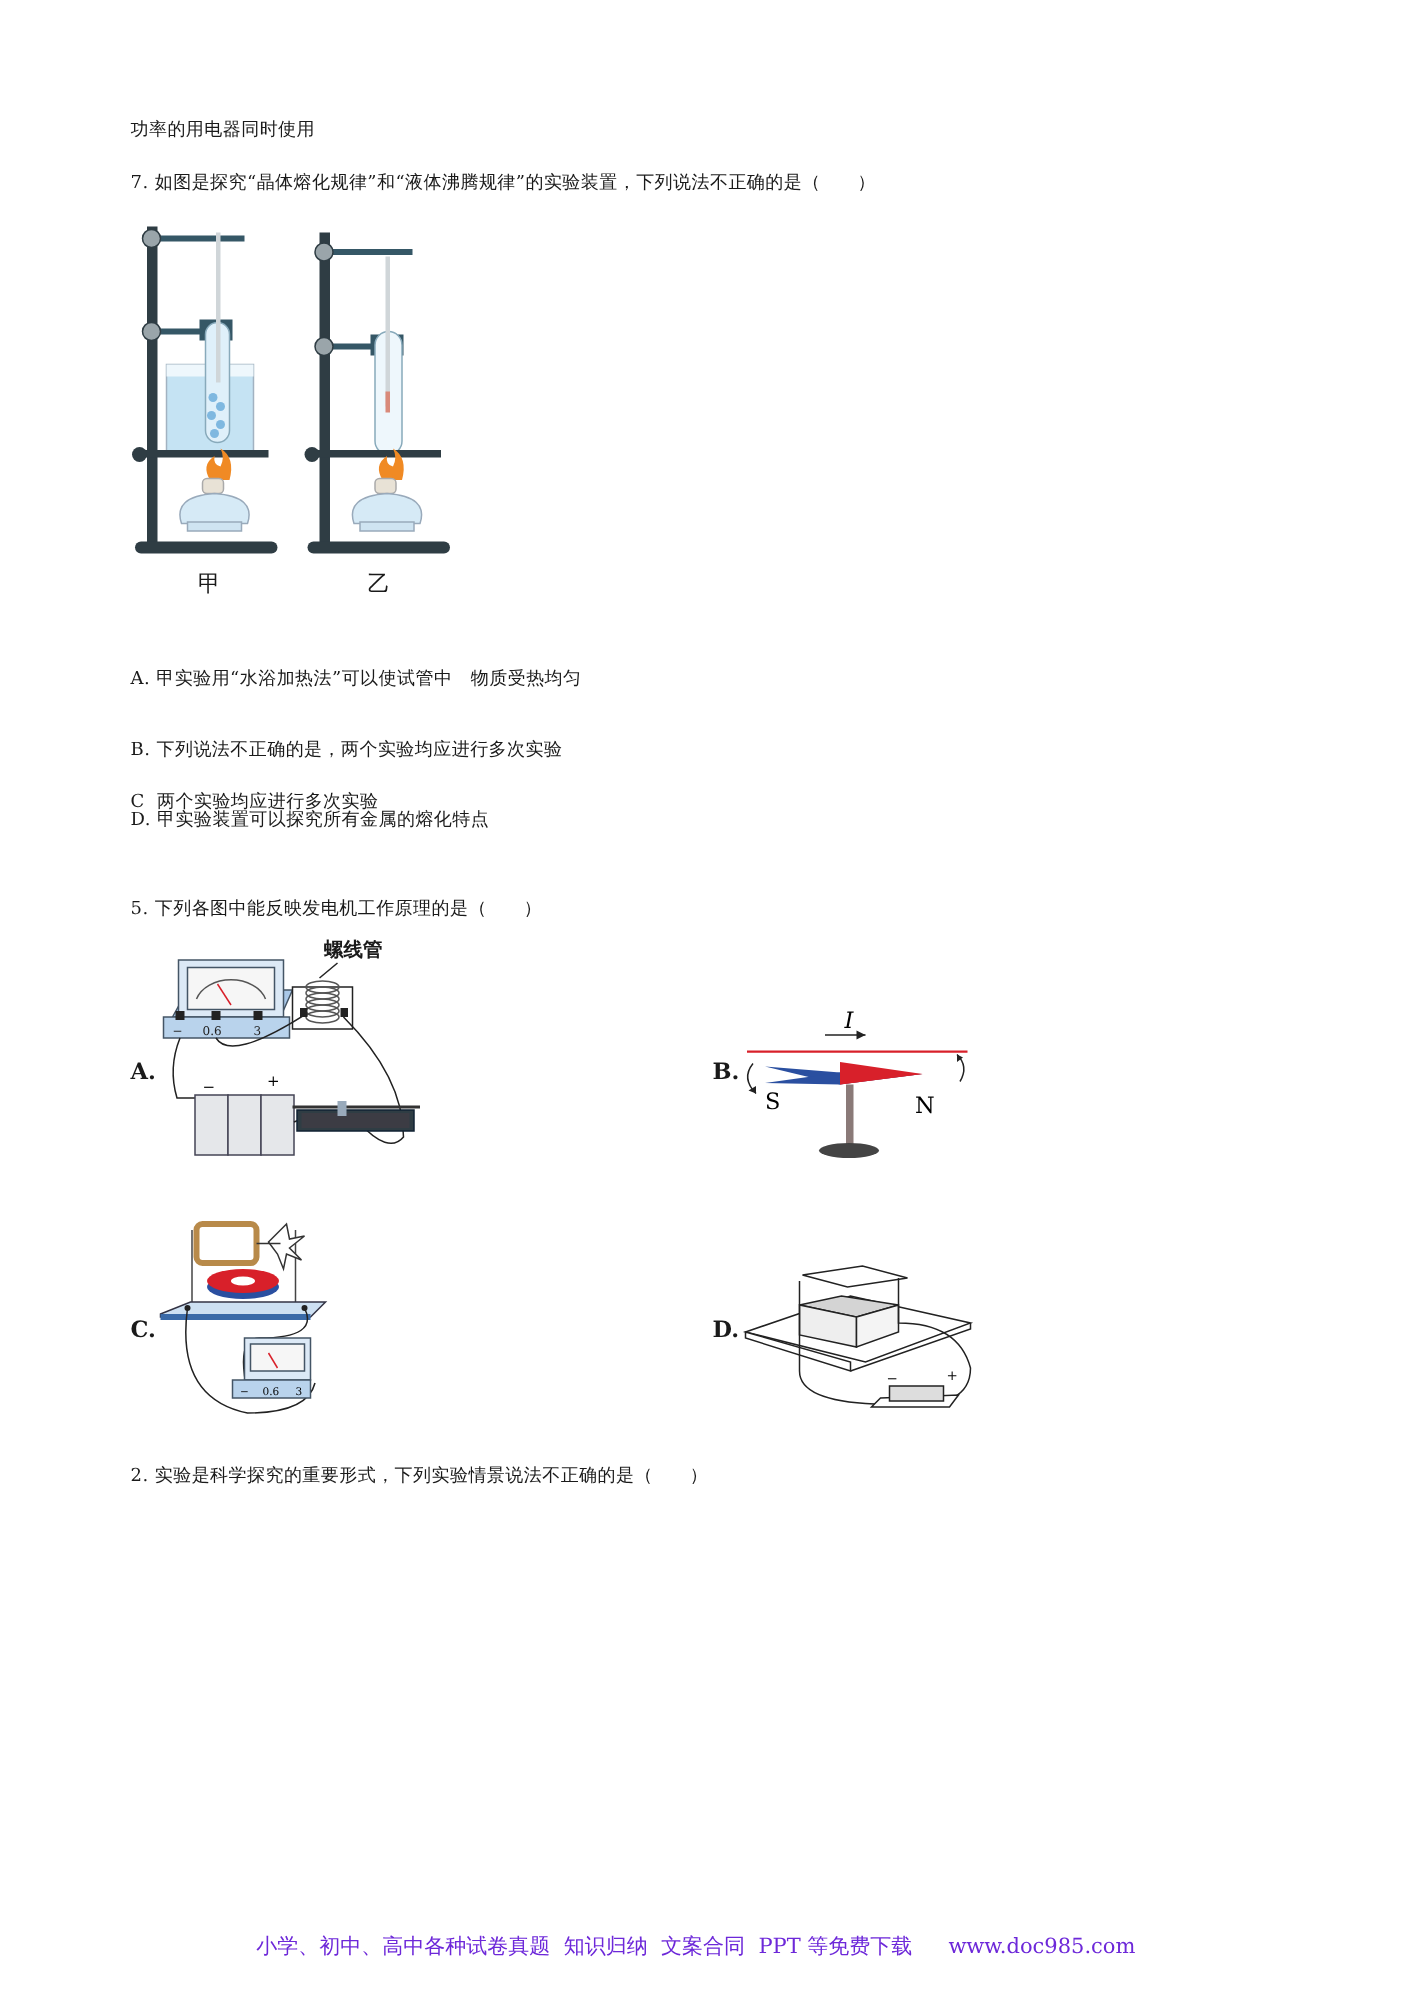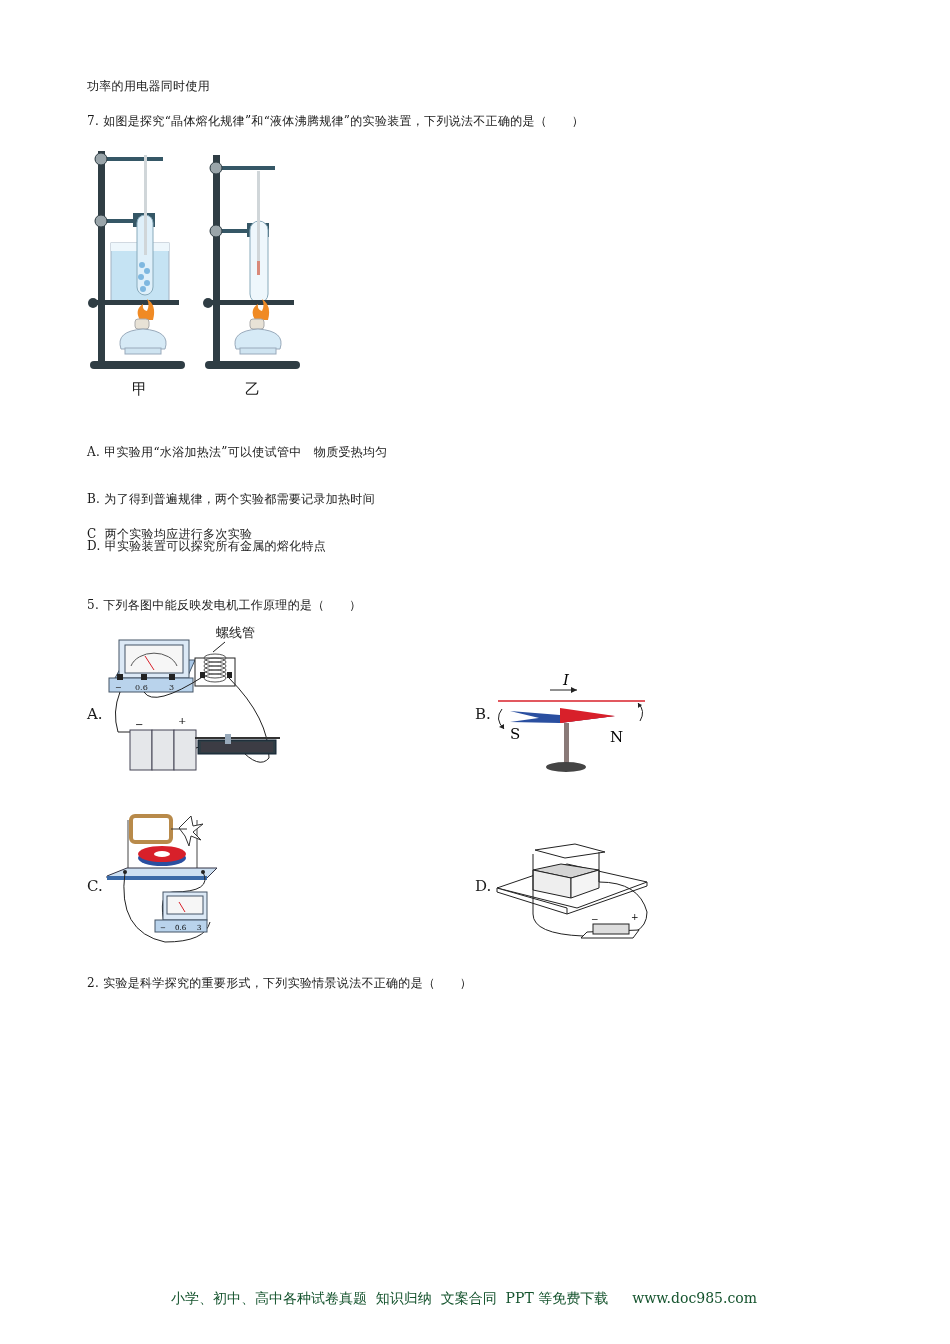--- a/index.html
+++ b/index.html
@@ -1,23 +1,23 @@
 <!DOCTYPE html>
 <html><head>
 <meta charset="utf-8">
 <style>
   html, body { margin: 0; padding: 0; background: #ffffff; }
   body { width: 950px; height: 1344px; position: relative; overflow: hidden;
          font-family: "DejaVu Serif", "Liberation Serif", serif; color: #1a1a1a; }
   .line { position: absolute; left: 87px; font-size: 12px; line-height: 20px; white-space: pre; letter-spacing: 0.3px; }
   .fig { position: absolute; }
-  .footer { position: absolute; left: 162px; top: 1268px; font-size: 14px; line-height: 20px; white-space: pre; color: #14532d; }
+  .footer { position: absolute; left: 162px; top: 1268px; font-size: 14px; line-height: 20px; white-space: pre; color: #6d28d9; }
   .footer .url { margin-left: 24px; }
   .figlabel { position: absolute; font-size: 15px; }
-  .optlabel { position: absolute; font-size: 15px; }
+  .optlabel { position: absolute; font-size: 15px; font-weight: bold; }
 </style>
 </head>
 <body>
 
 <div class="line" style="top:76px">功率的用电器同时使用</div>
 
 <div class="line" style="top:111px">7. 如图是探究“晶体熔化规律”和“液体沸腾规律”的实验装置，下列说法不正确的是（　　）</div>
 
 <svg class="fig" style="left:85px;top:143px" width="225" height="260">
 
@@ -64,21 +64,21 @@
     <path d="M55 177 q-6 -10 3 -16 q-1 6 4 7 q3 -6 0 -12 q10 6 6 21 z" fill="#f08a24"></path>
     <rect x="50" y="176" width="14" height="10" rx="3" fill="#e8e2d6" stroke="#aaa"></rect>
     <path d="M36 206 q-6 -18 22 -20 q28 2 22 20 z" fill="#d6eaf6" stroke="#9ab"></path>
     <rect x="40" y="205" width="36" height="6" fill="#cfe4f1" stroke="#9ab"></rect>
   </g>
 </svg>
 <div class="figlabel" style="left:132px;top:380px">甲</div>
 <div class="figlabel" style="left:245px;top:380px">乙</div>
 
 <div class="line" style="top:442px">A. 甲实验用“水浴加热法”可以使试管中　物质受热均匀</div>
-<div class="line" style="top:489px">B. 为了得到普遍规律，两个实验都需要记录加热时间</div>
+<div class="line" style="top:489px">B. 下列说法不正确的是，两个实验均应进行多次实验</div>
 <div class="line" style="top:524px">C  两个实验均应进行多次实验</div>
 <div class="line" style="top:536px">D. 甲实验装置可以探究所有金属的熔化特点</div>
 
 <div class="line" style="top:595px">5. 下列各图中能反映发电机工作原理的是（　　）</div>
 
 <div class="optlabel" style="left:87px;top:705px">A.</div>
 <div class="optlabel" style="left:216px;top:624px;font-size:13px">螺线管</div>
 <svg class="fig" style="left:105px;top:638px" width="190" height="136">
   <path d="M10 40 l10 -18 h70 l-8 18 z" fill="#a9c8e8" stroke="#456"></path>
   <rect x="14" y="2" width="70" height="38" fill="#dce9f6" stroke="#456"></rect>

